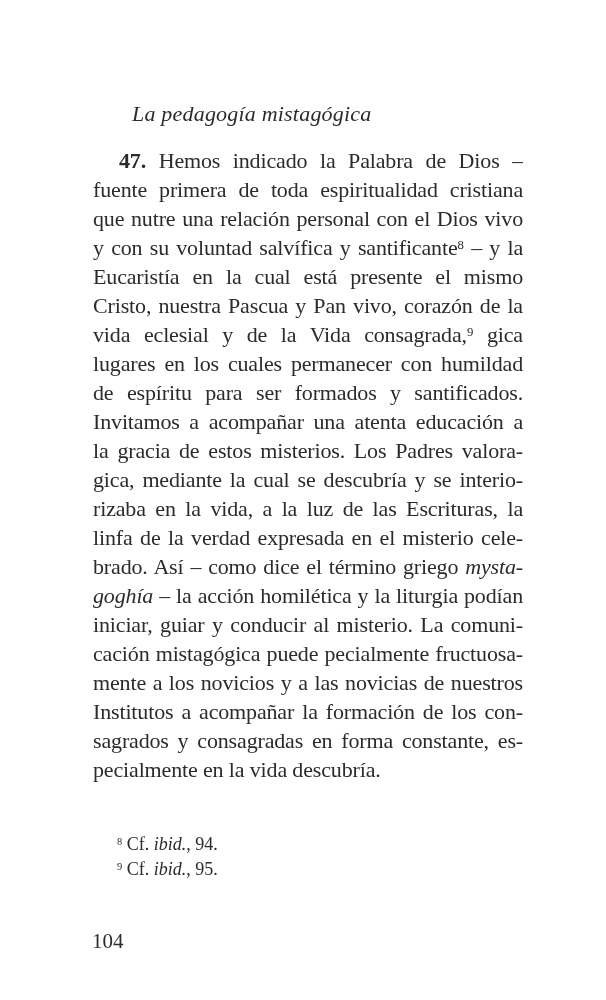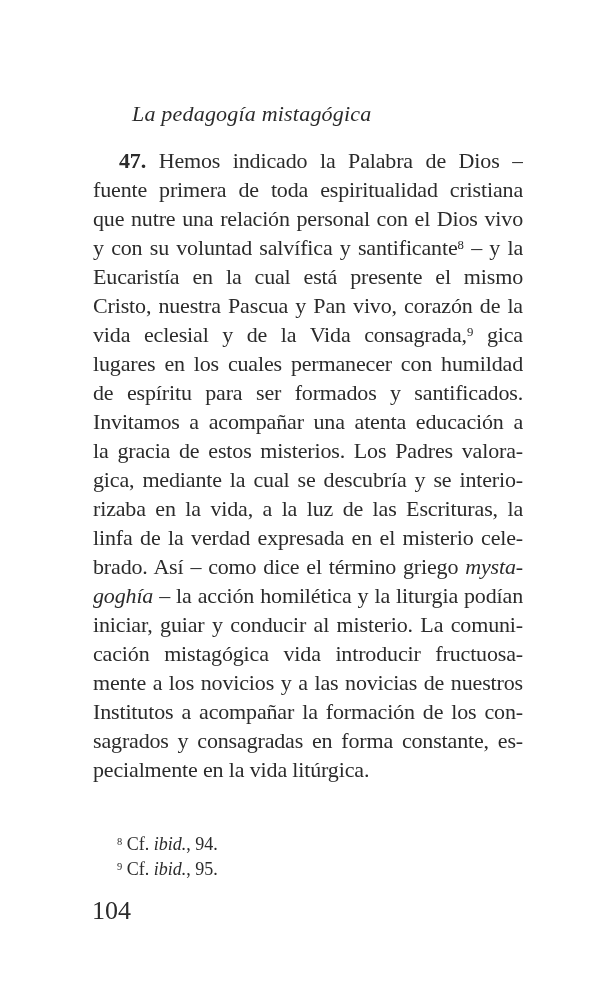--- a/index.html
+++ b/index.html
@@ -58,22 +58,22 @@
     font-size: 18px;
   }
   .fn-line {
     height: 25px;
     line-height: 36px;
     padding-left: 24px;
   }
   .page-number {
     position: absolute;
     left: 92px;
-    top: 898px;
-    font-size: 26px;
+    top: 928px;
+    font-size: 21px;
     line-height: 26px;
   }
   .b   { font-weight: bold; }
   .i   { font-style: italic; }
   .sup { font-size: 0.58em; position: relative; top: -0.48em; letter-spacing: 0; }
 </style>
 </head>
 <body>
 
 <div class="page">
@@ -90,25 +90,25 @@
       <div class="line"><span>lugares en los cuales permanecer con humildad</span></div>
       <div class="line"><span>de espíritu para ser formados y santificados.</span></div>
       <div class="line"><span>Invitamos a acompañar una atenta educación a</span></div>
       <div class="line"><span>la gracia de estos misterios. Los Padres valora-</span></div>
       <div class="line"><span>gica, mediante la cual se descubría y se interio-</span></div>
       <div class="line"><span>rizaba en la vida, a la luz de las Escrituras, la</span></div>
       <div class="line"><span>linfa de la verdad expresada en el misterio cele-</span></div>
       <div class="line"><span>brado. Así – como dice el término griego </span><span class="i">mysta-</span></div>
       <div class="line"><span class="i">goghía</span><span> – la acción homilética y la liturgia podían</span></div>
       <div class="line"><span>iniciar, guiar y conducir al misterio. La comuni-</span></div>
-      <div class="line"><span>cación mistagógica vida introducir fructuosa-</span></div>
+      <div class="line"><span>cación mistagógica puede pecialmente fructuosa-</span></div>
       <div class="line"><span>mente a los novicios y a las novicias de nuestros</span></div>
       <div class="line"><span>Institutos a acompañar la formación de los con-</span></div>
       <div class="line"><span>sagrados y consagradas en forma constante, es-</span></div>
-      <div class="line last"><span>pecialmente en la vida litúrgica.</span></div>
+      <div class="line last"><span>pecialmente en la vida descubría.</span></div>
     </div>
 
   <div class="footnotes">
       <div class="fn-line"><span class="sup">8</span><span> Cf. </span><span class="i">ibid.</span><span>, 94.</span></div>
       <div class="fn-line"><span class="sup">9</span><span> Cf. </span><span class="i">ibid.</span><span>, 95.</span></div>
     </div>
 
   <div class="page-number">104</div>
 </div>
 

